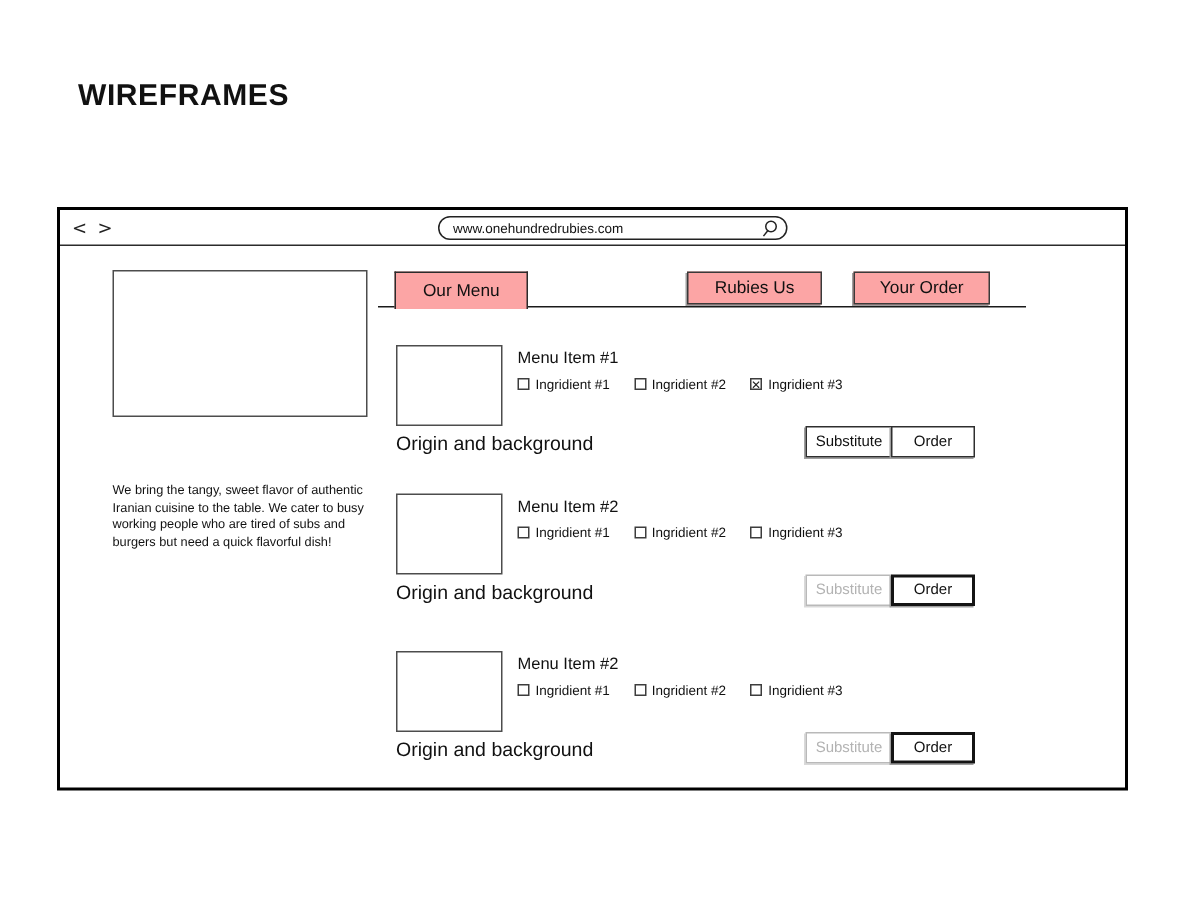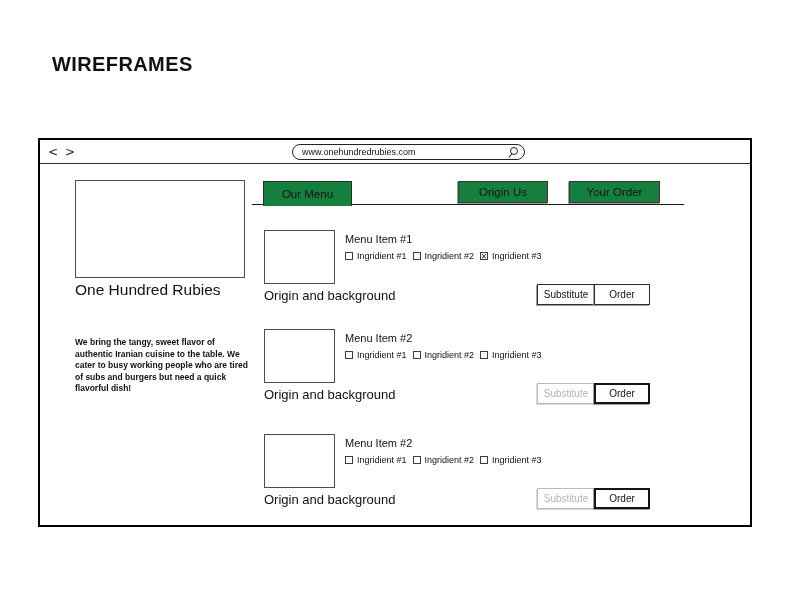--- a/index.html
+++ b/index.html
@@ -59,26 +59,26 @@
   .logo-box {
     position:absolute; left:35px; top:40px; width:170px; height:98px;
     border:1.5px solid #4d4d4d; background:#fff;
   }
   .brand {
     position:absolute; left:35px; top:141px; font-size:15.5px; color:#111;
     white-space:nowrap;
   }
   .brand-desc {
     position:absolute; left:35px; top:181px; width:178px;
-    font-size:8.5px; font-weight:700; line-height:11.5px; color:#111;margin-top:16px;
+    font-size:8.5px; font-weight:400; line-height:11.5px; color:#111;
   }
 
   
   .tab {
-    position:absolute; top:41px; height:22px; background:#15803d;
+    position:absolute; top:41px; height:22px; background:#fca5a5;
     border:1.4px solid #3a3a3a; box-shadow:-1px 1px 0 #9e9e9e;
     display:flex; align-items:center; justify-content:center;
     font-size:11.5px; color:#111; cursor:pointer; z-index:1;
   }
   .tab[data-active="true"] {
     top:41px; height:25px; border:1.5px solid #2b2b2b; border-bottom:none;
     box-shadow:none; z-index:3;
   }
   .tab-underline {
     position:absolute; left:212px; top:64px; width:432px; height:0;
@@ -98,21 +98,21 @@
   .item-image {
     position:absolute; left:0; top:0; width:71px; height:54px;
     border:1.5px solid #4d4d4d; background:#fff;
   }
   .item-title {
     position:absolute; left:81px; top:3px; font-size:11px; color:#111;
     white-space:nowrap;
   }
   .ingredients {
     position:absolute; left:81px; top:21px;
-    display:flex; align-items:flex-start; gap:6px;
+    display:flex; align-items:flex-start; gap:16px;
   }
   .ingredient {
     display:flex; align-items:center; gap:4px; cursor:pointer;
     font-size:9px; color:#111; white-space:nowrap;
   }
   .checkbox {
     position:relative; width:8px; height:8px; flex:none;
     border:1.1px solid #3d3d3d; background:#fff;
   }
   .checkbox[data-checked="true"]::before {
@@ -149,29 +149,28 @@
       <span class="nav-arrow">&lt;</span>
       <span class="nav-arrow">&gt;</span>
     </div>
     <div class="url-bar">
       <input class="url-input" type="text" value="www.onehundredrubies.com" style="">
       <span class="magnifier"></span>
     </div>
   </div>
 
   <div class="logo-box"></div>
-  <div class="brand">One Hundred Rubies</div>
   <div class="brand-desc">We bring the tangy, sweet flavor of authentic Iranian cuisine to the table. We cater to busy working people who are tired of subs and burgers but need a quick flavorful dish!</div>
 
   <div class="tab-underline"></div>
   <div class="tab tab-our-menu" data-active="true">
     <span>Our Menu</span>
   </div>
   <div class="tab tab-contact-us" data-active="false">
-    <span>Origin Us</span>
+    <span>Rubies Us</span>
   </div>
   <div class="tab tab-your-order" data-active="false">
     <span>Your Order</span>
   </div>
 
   <div class="menu-row r0">
     <div class="item-image"></div>
     <div class="item-title">Menu Item #1</div>
     <div class="ingredients">
       <label class="ingredient">

